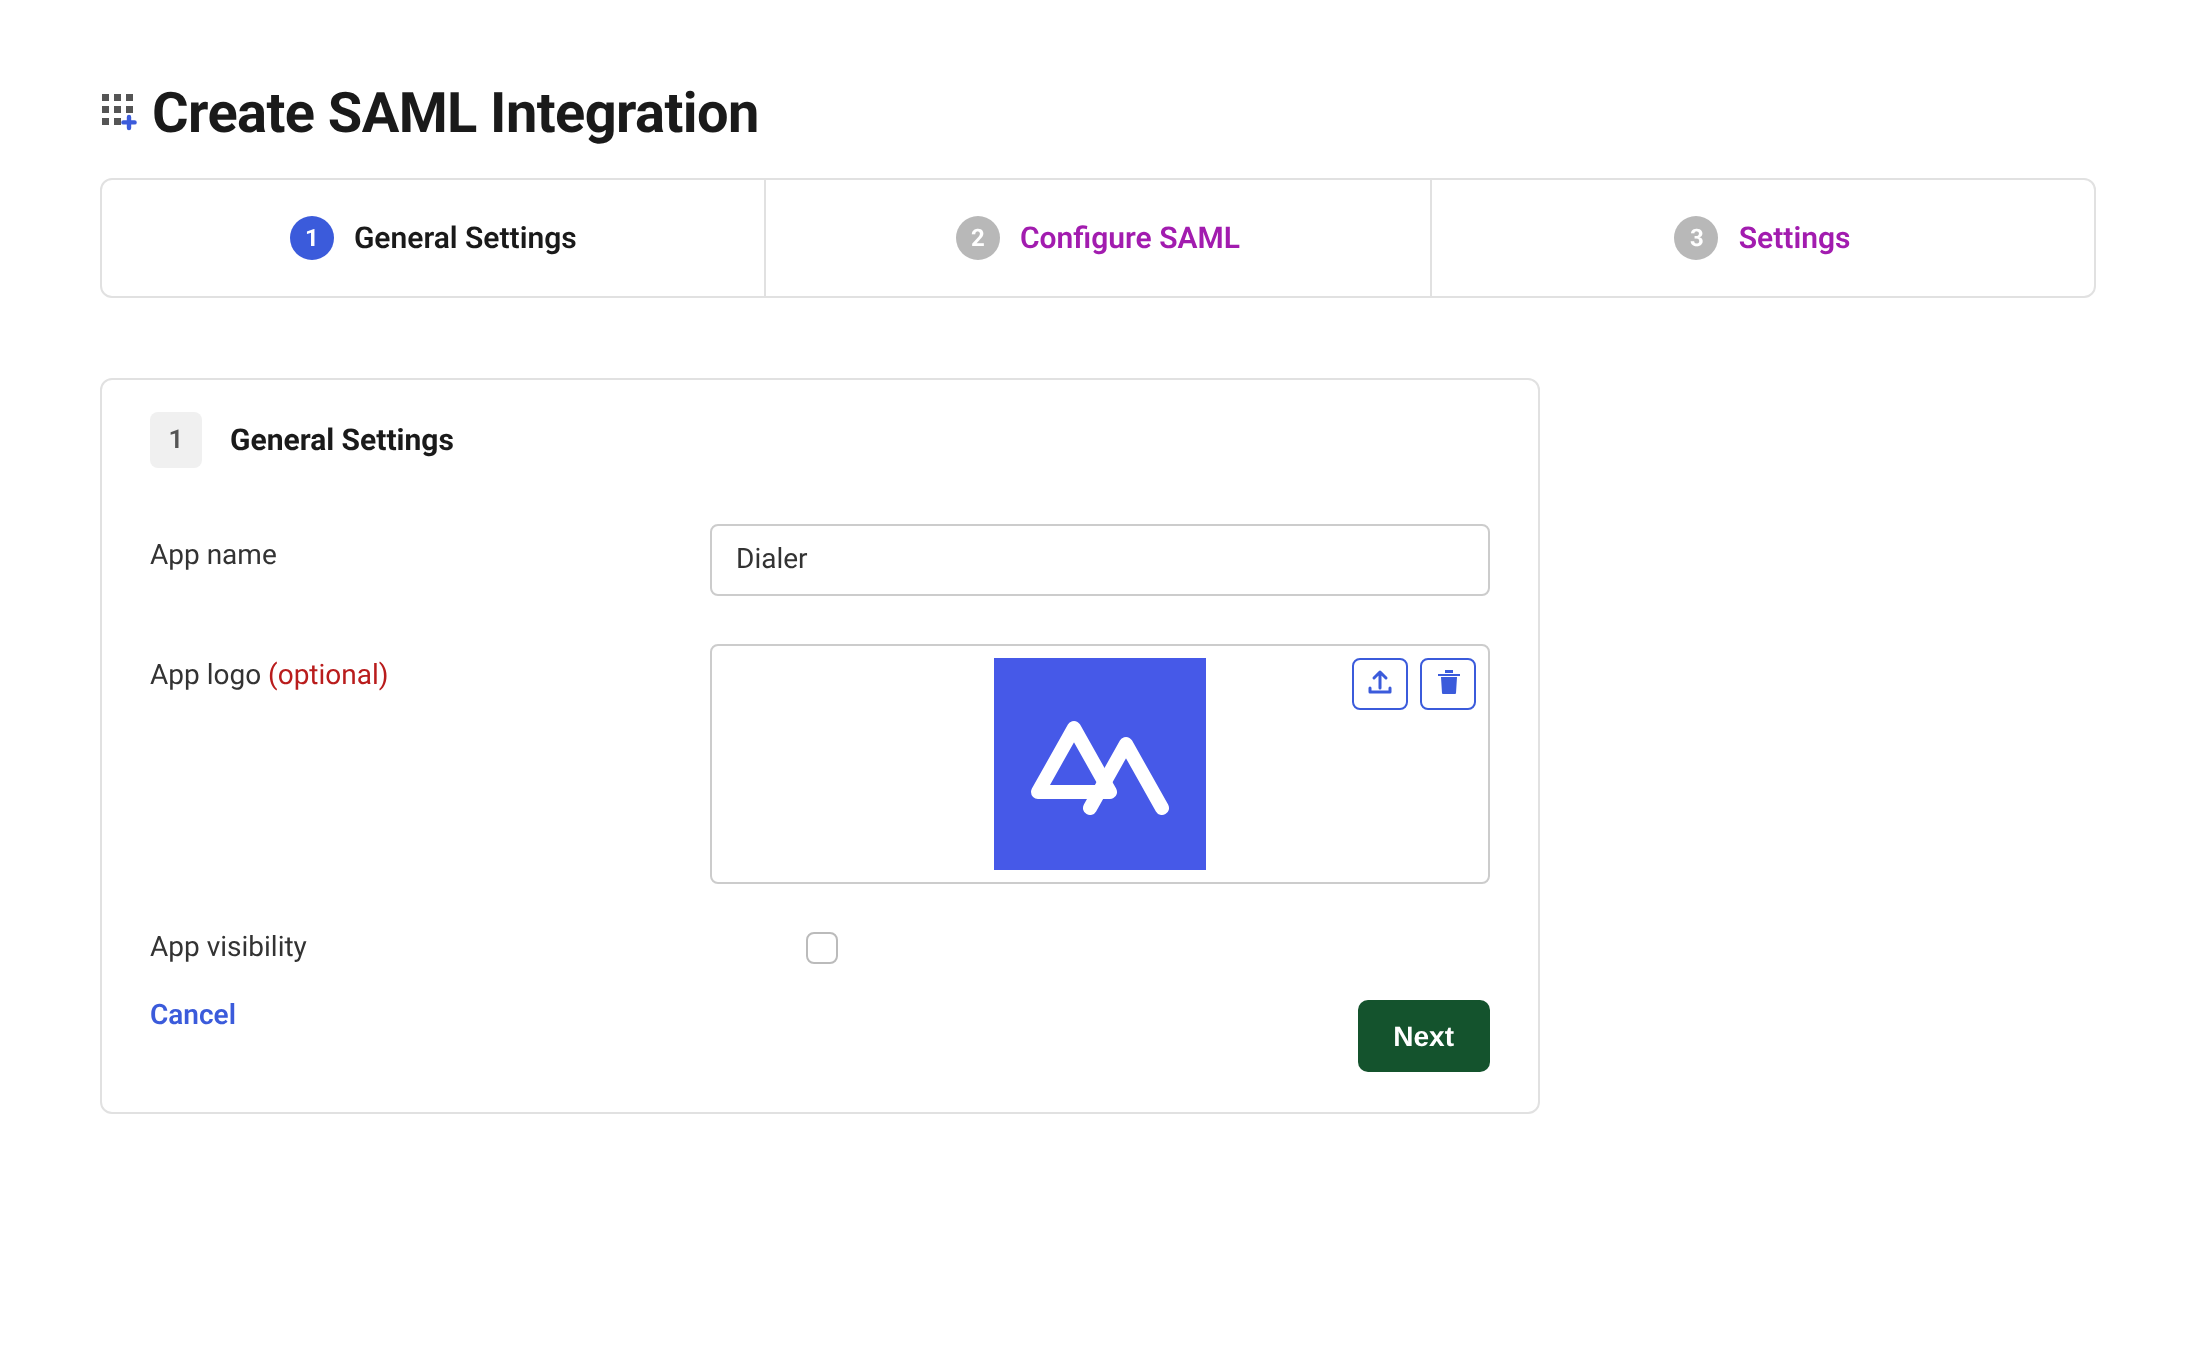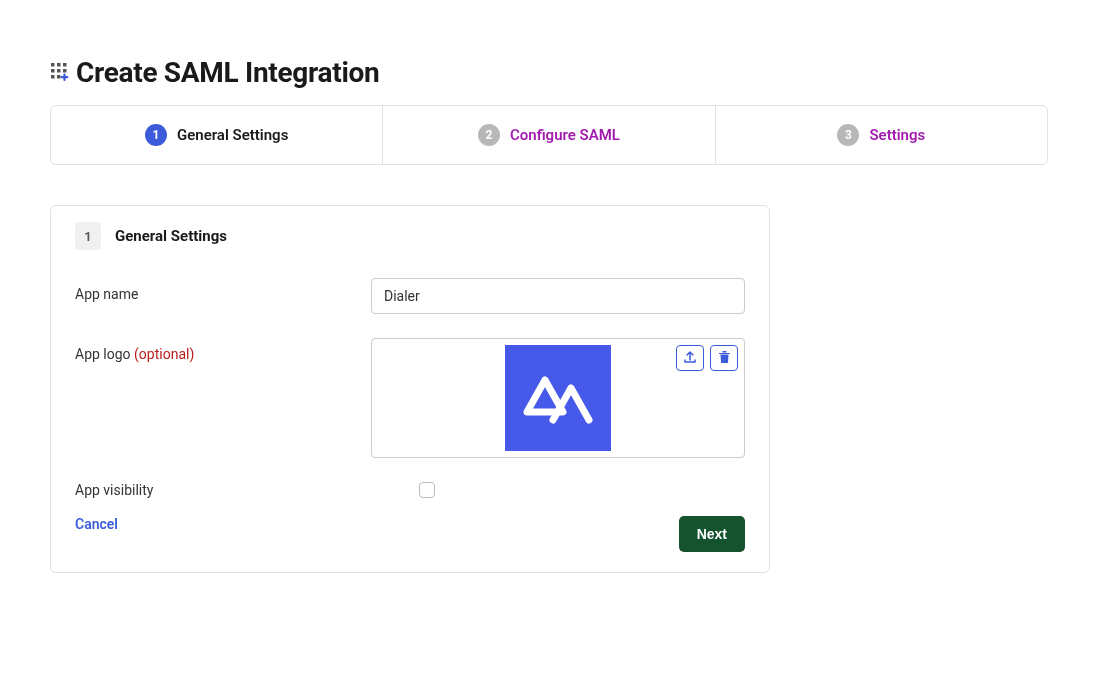--- a/index.html
+++ b/index.html
@@ -12,21 +12,20 @@
       background: #fff;
       color: #333;
       width: 1098px;
       padding: 40px 50px;
     }
     .header {
       display: flex;
       align-items: center;
       gap: 4px;
       margin-bottom: 16px;
-      margin-top: 16px;
     }
     .header-icon {
       width: 22px;
       height: 22px;
       position: relative;
       flex-shrink: 0;
     }
     .page-title {
       font-size: 28px;
       font-weight: 700;
@@ -117,21 +116,20 @@
       font-size: 14px;
       color: #333;
       padding-top: 8px;
       flex-shrink: 0;
     }
     .form-label .optional {
       color: #b91c1c;
     }
     .form-control {
       flex: 1;
-      margin-left: 16px;
     }
     .text-input {
       width: 100%;
       padding: 9px 12px;
       border: 1px solid #ccc;
       border-radius: 4px;
       font-size: 14px;
       color: #333;
       font-family: inherit;
     }

